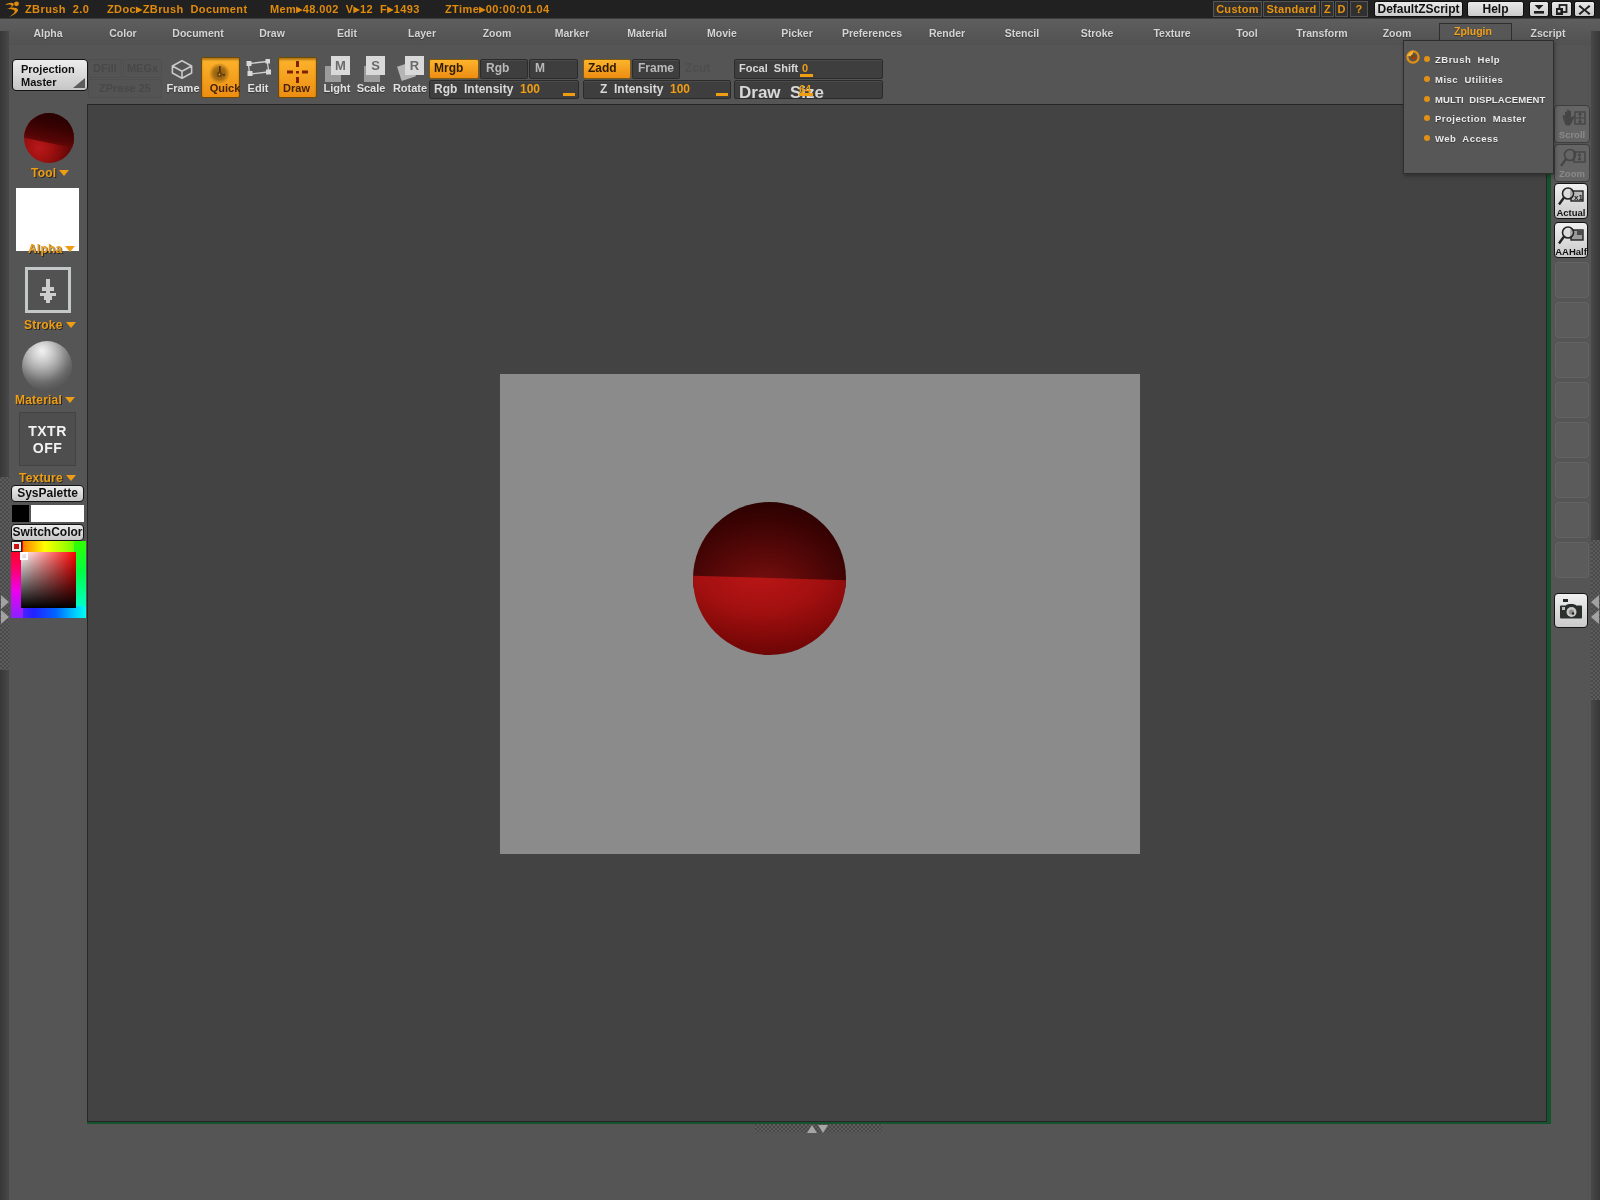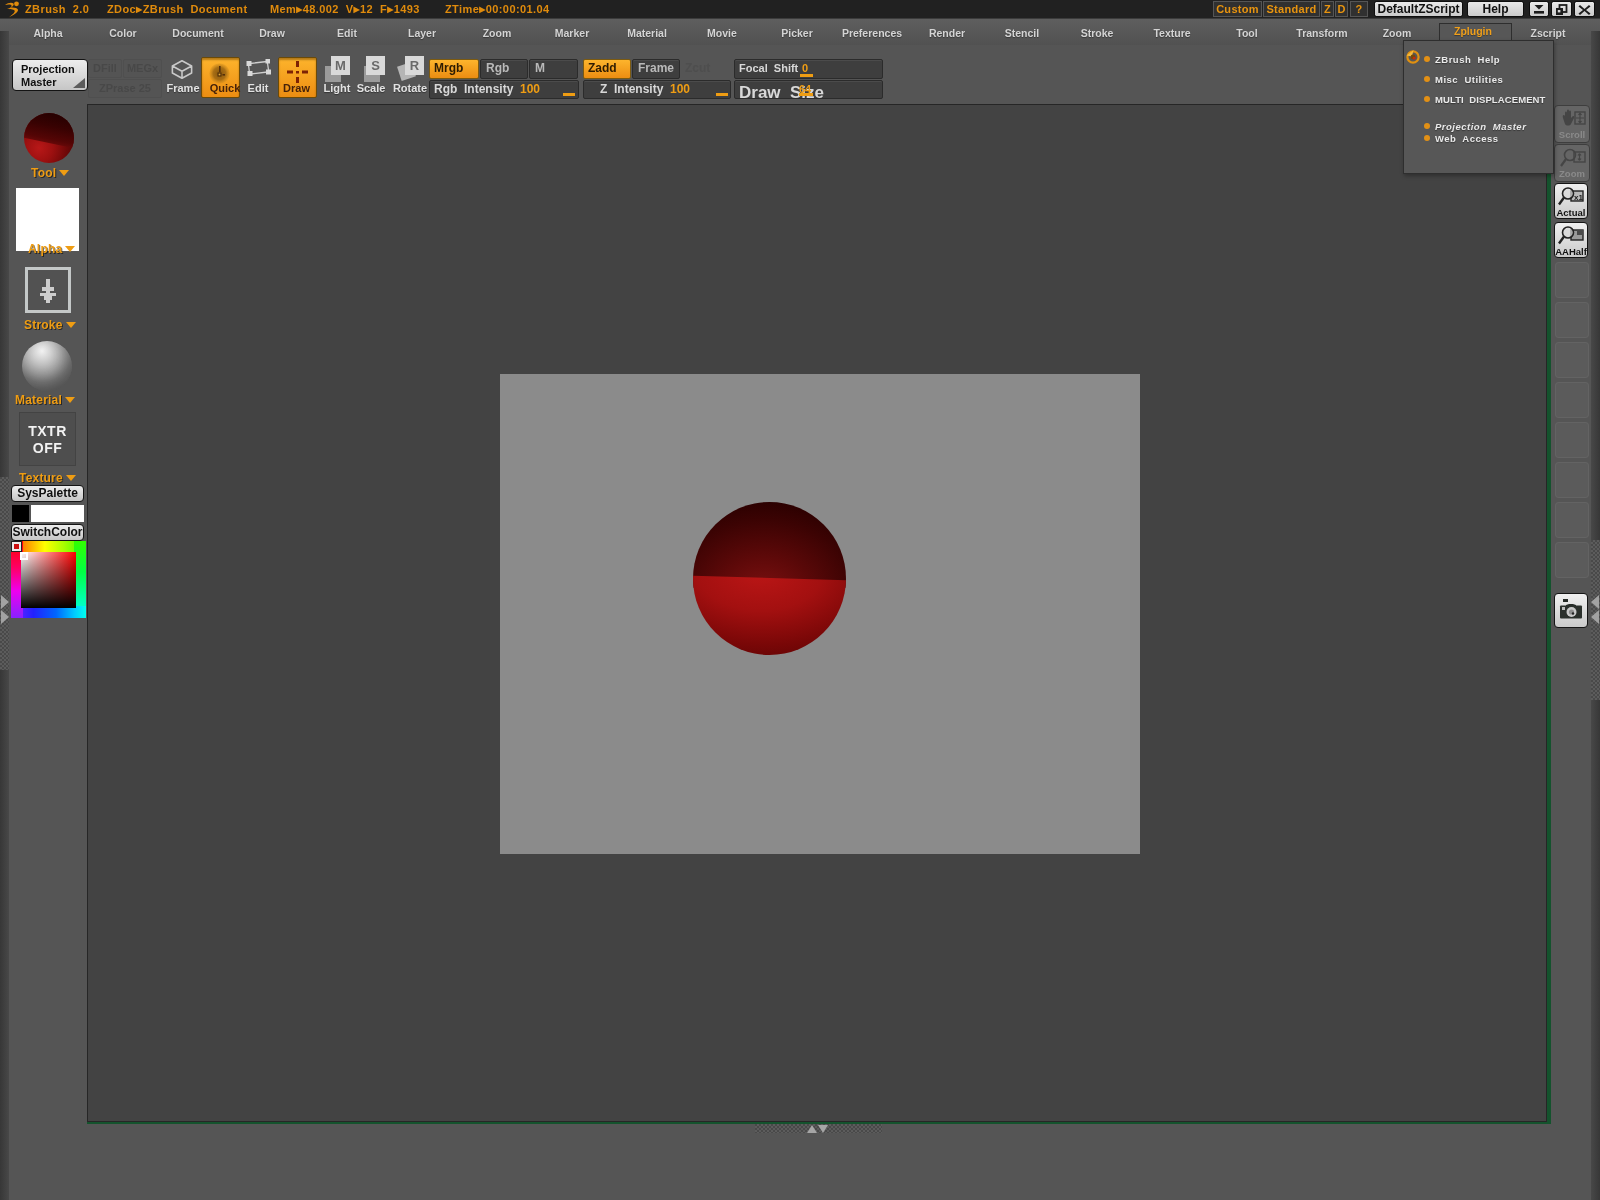--- a/index.html
+++ b/index.html
@@ -128,21 +128,21 @@
 <div id="zmenu" class="abs" style="z-index:60;left:1403px;top:40px;width:149px;height:132px;background:#575757;border:1px solid #2e2e2e;box-shadow:1px 2px 4px rgba(0,0,0,0.3);"></div>
 <svg class="abs" style="z-index:61;left:1405px;top:49px" width="16" height="16" viewBox="0 0 16 16">
   <circle cx="8" cy="8" r="5.6" fill="none" stroke="#e09010" stroke-width="2.2"></circle>
   <path d="M1.5 6.5 L8.5 1 L7 7.5 Z" fill="#f2b93c"></path>
   <circle cx="8" cy="8" r="2.4" fill="#7a4a06"></circle>
   <circle cx="9.2" cy="9.2" r="1.4" fill="#c82a0a"></circle>
 </svg>
 <div class="zitem abs" style="z-index:61;left:1424px;top:54px;">ZBrush&nbsp; Help</div>
 <div class="zitem abs" style="z-index:61;left:1424px;top:73.5px;">Misc&nbsp; Utilities</div>
 <div class="zitem abs" style="z-index:61;left:1424px;top:93.5px;letter-spacing:0.1px;">MULTI&nbsp; DISPLACEMENT</div>
-<div class="zitem abs" style="z-index:61;left:1424px;top:121px;font-style:italic;">Projection&nbsp; Master</div>
+<div class="zitem abs" style="z-index:61;left:1424px;top:113px;">Projection&nbsp; Master</div>
 <div class="zitem abs" style="z-index:61;left:1424px;top:133px;">Web&nbsp; Access</div>
 
 <div id="toolbar" class="abs" style="left:0;top:45px;width:1600px;height:59px;background:#555555;">
 
   <div class="ghost" style="left:88px;top:14px;width:32px;height:17px;line-height:17px;">DFill</div>
   <div class="ghost" style="left:123px;top:14px;width:37px;height:17px;line-height:17px;">MEGx</div>
   <div class="ghost" style="left:88px;top:34px;width:72px;height:17px;line-height:17px;">ZPrase 25</div>
 
   <svg class="abs" style="left:170px;top:14px" width="24" height="21" viewBox="0 0 26 24">
     <path d="M13 2 L24 8 L24 16 L13 22 L2 16 L2 8 Z M2 8 L13 14 L24 8 M13 14 L13 22" fill="none" stroke="#c9c9c9" stroke-width="1.8" stroke-linejoin="round"></path>

